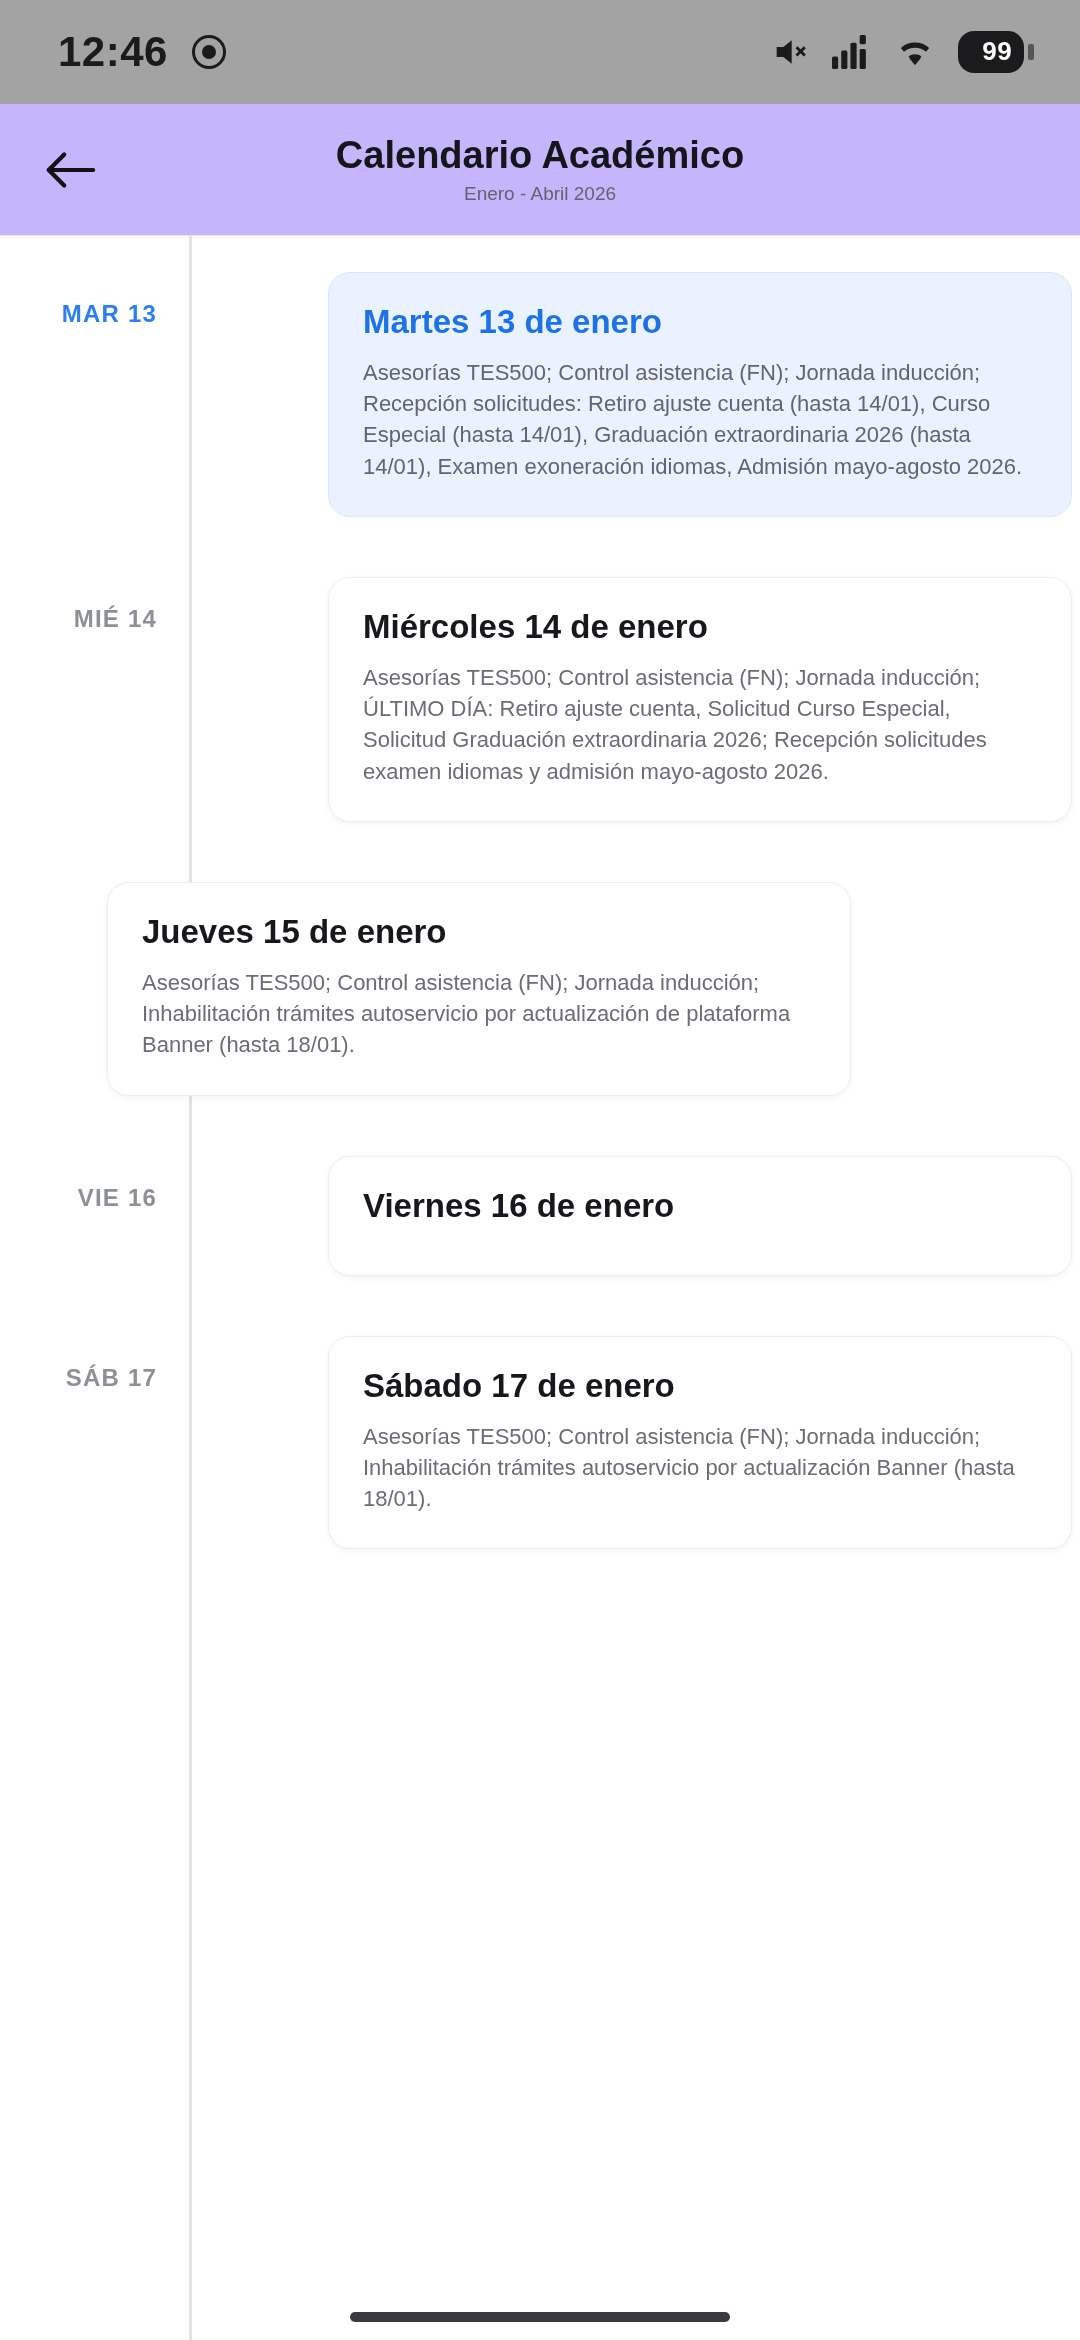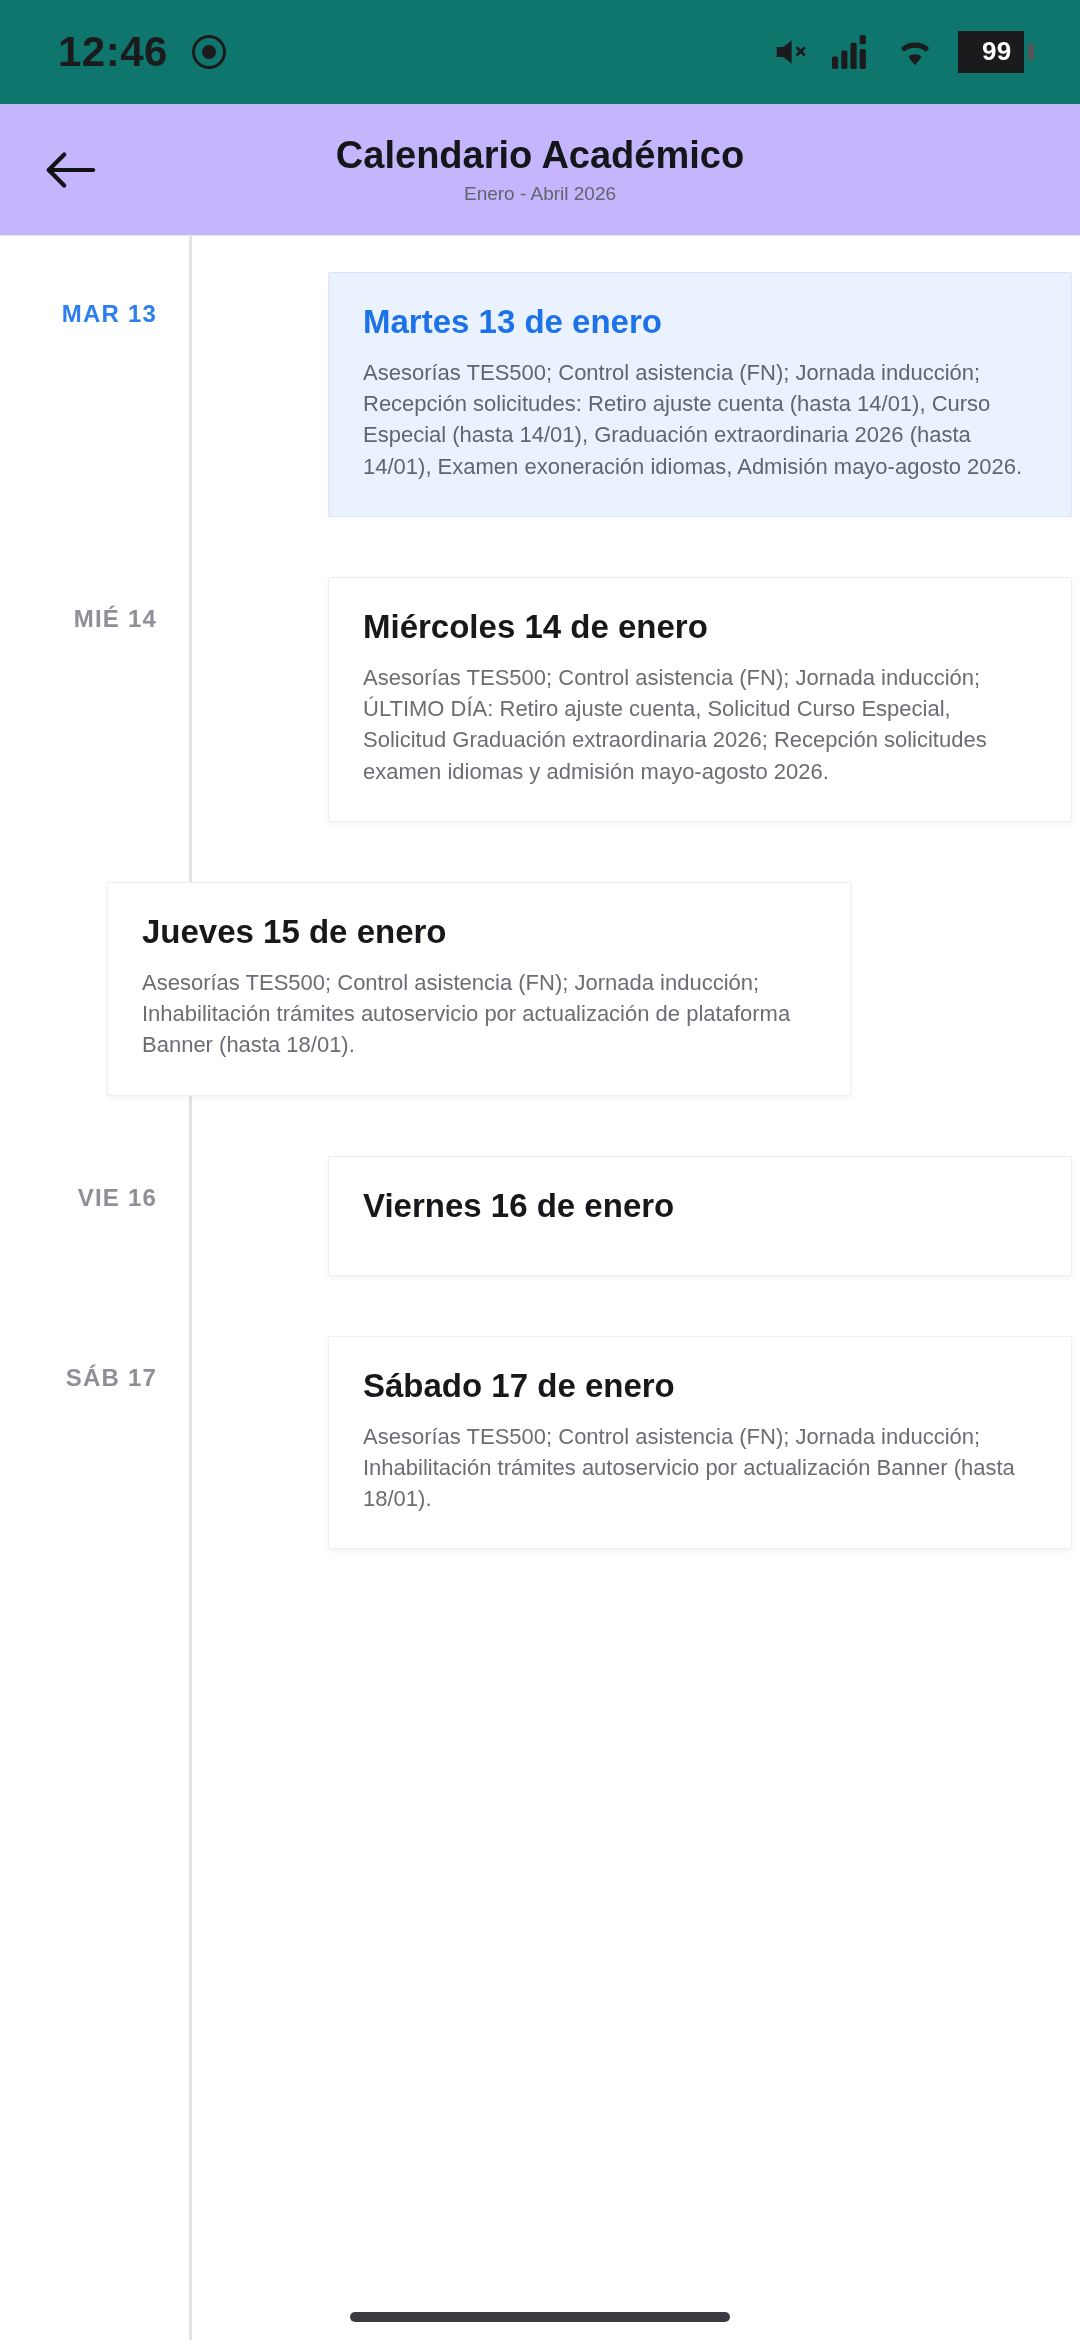--- a/index.html
+++ b/index.html
@@ -7,21 +7,21 @@
     width: 1080px;
     height: 2340px;
     background: #ffffff;
     font-family: "Liberation Sans", sans-serif;
     overflow: hidden;
   }
 
   
   .status-bar {
     height: 104px;
-    background: #0f766e;
+    background: #a3a3a3;
     display: flex;
     align-items: center;
     justify-content: space-between;
     padding: 0 46px 0 58px;
   }
   .status-left {
     display: flex;
     align-items: center;
     gap: 24px;
   }
@@ -44,26 +44,26 @@
   .status-right {
     display: flex;
     align-items: center;
     gap: 22px;
   }
   .icon-mute { width: 40px; height: 40px; position: relative; }
   .icon-mute svg, .icon-signal svg, .icon-wifi svg { display: block; }
   .battery {
     background: #1b1b1d;
     color: #ffffff;
-    border-radius: 0;
+    border-radius: 16px;
     font-size: 26px;
     font-weight: 700;
     padding: 5px 12px 6px 24px;
     min-width: 66px;
-    text-align: left;
+    text-align: right;
     letter-spacing: 0.4px;
   }
   .battery-wrap { display: flex; align-items: center; gap: 4px; }
   .battery-cap {
     width: 6px; height: 16px; background: #55565a; border-radius: 2px;
   }
 
   
   .app-bar {
     height: 132px;
@@ -129,21 +129,21 @@
     letter-spacing: 1.2px;
     color: #8d9096;
     padding-top: 28px;
   }
   .row.today .row-label { color: #2d7ff0; }
   .card {
     margin-left: 107px;
     width: 744px;
     background: #ffffff;
     border: 1px solid #eceef1;
-    border-radius: 2px;
+    border-radius: 22px;
     padding: 30px 34px 34px 34px;
     box-shadow: 0 2px 6px rgba(20,24,40,0.05);
   }
   .row.today .card {
     background: #e9f2fe;
     border: 1px solid #d6e7fd;
     box-shadow: none;
   }
   .card-title {
     font-size: 33px;

